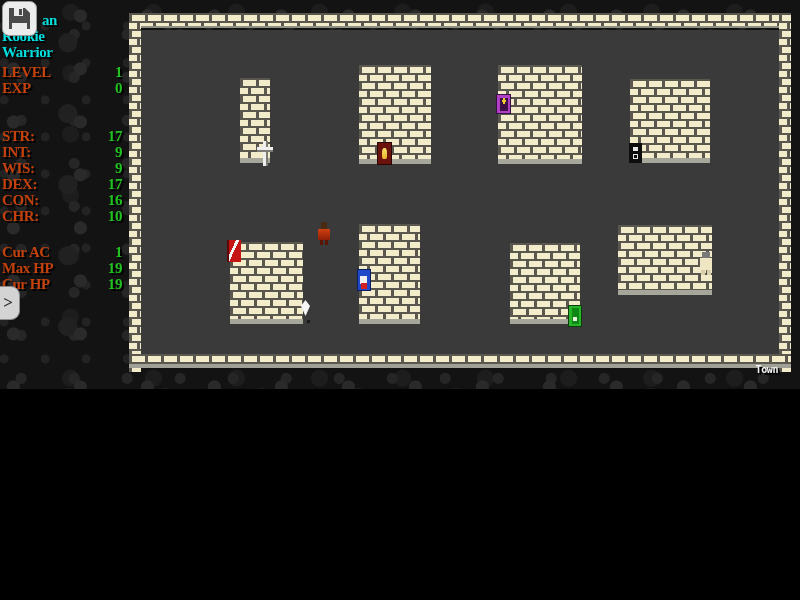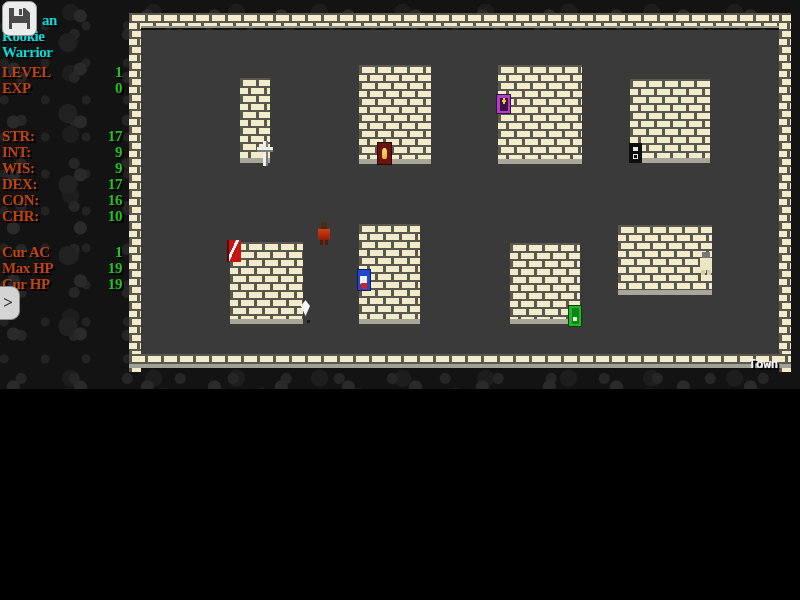--- a/index.html
+++ b/index.html
@@ -126,22 +126,22 @@
   .door-green { left:568px; top:305px; width:14px; height:22px; background:#28b428; border:1px solid #0c3c0c; }
   .door-green .inner { position:absolute; left:3px; top:2px; width:7px; height:16px; background:#0e8814; }
   .door-green .win { position:absolute; left:4px; top:11px; width:4px; height:4px; background:#e8f0e0; }
 
   .wanderer { left:699px; top:252px; width:14px; height:23px; }
   .wanderer .head { position:absolute; left:3px; top:0; width:8px; height:6px; background:#787878; }
   .wanderer .body { position:absolute; left:1px; top:6px; width:12px; height:12px; background:#eee6c2; }
   .wanderer .f1, .wanderer .f2 { position:absolute; bottom:0; width:4px; height:5px; background:#d8d0ac; }
   .wanderer .f1 { left:2px; } .wanderer .f2 { left:8px; }
 
-  .town-label { position:absolute; left:700px; top:356px; width:78px; text-align:right;
-    color:#f2f2f2; font-size:13px; letter-spacing:-0.4px; text-shadow:2px 2px 0 #000; }
+  .town-label { position:absolute; left:700px; top:364px; width:78px; text-align:right;
+    color:#f2f2f2; font-size:10px; letter-spacing:-0.4px; text-shadow:2px 2px 0 #000; }
 
   .bottom-black { position:absolute; left:0; top:389px; width:800px; height:211px; background:#000; }
 </style>
 </head>
 <body>
 
 <div class="screen">
   <div class="rocky"></div>
 
   <div class="wall wall-top brick"></div>

